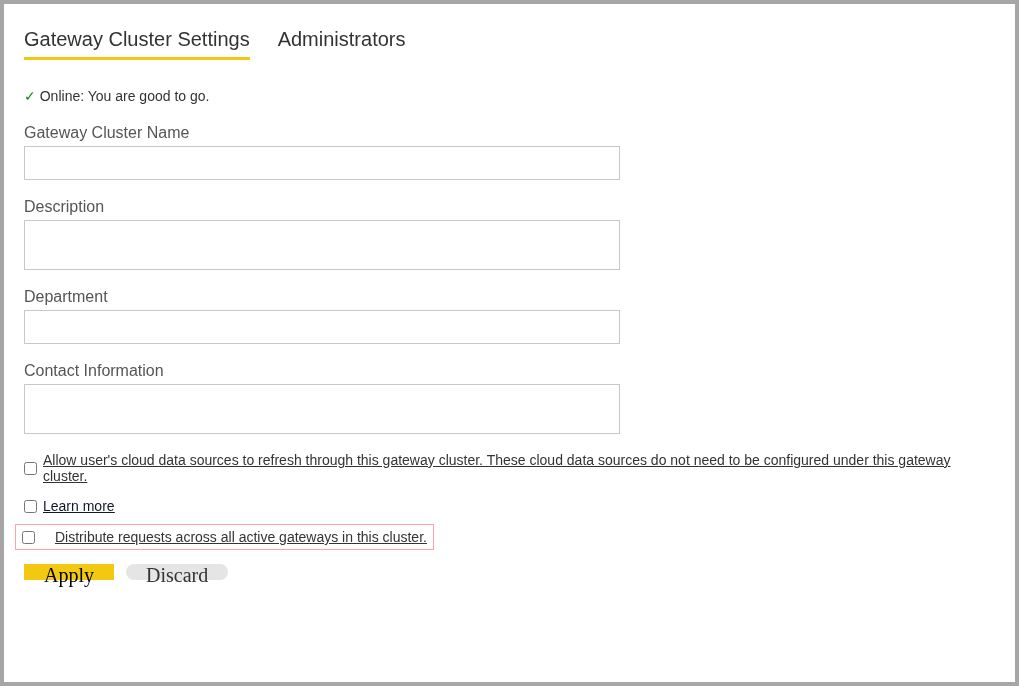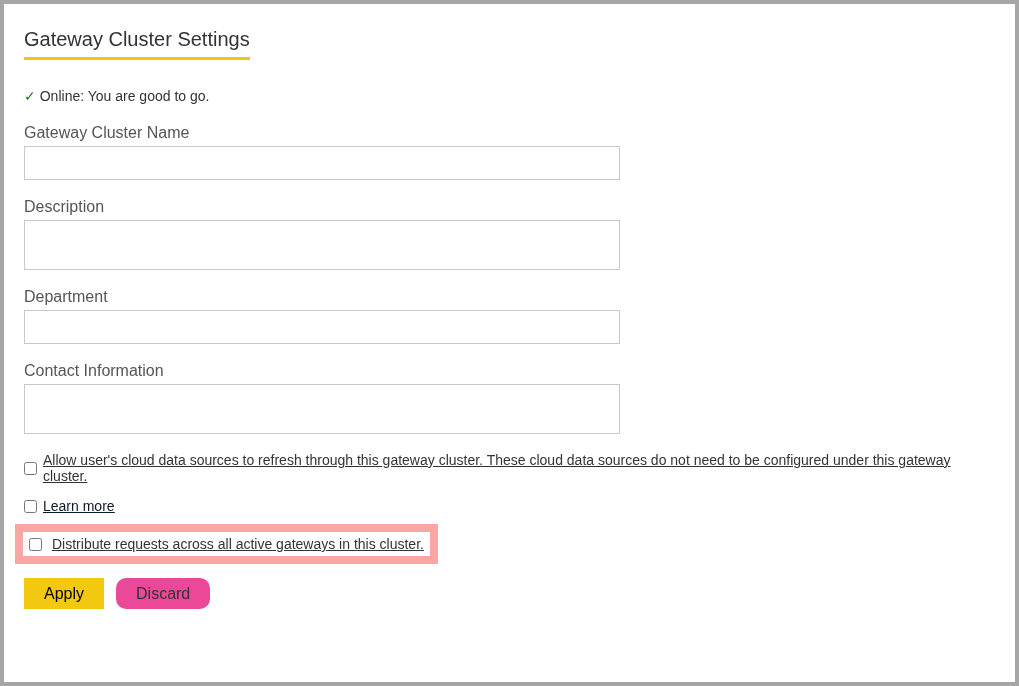--- a/index.html
+++ b/index.html
@@ -84,56 +84,57 @@
       cursor: pointer;
     }
     .checkbox-row a {
       color: #0f172a;
       text-decoration: underline;
       cursor: pointer;
     }
     .highlighted {
       display: inline-flex;
       align-items: center;
-      gap: 10px;
-      border: 8px solid #fca5a5;
+      gap: 20px;
+      border: 1px solid #fca5a5;
       padding: 4px 6px;
       margin-left: -9px;
       margin-top: -4px;
     }
     .buttons {
       display: flex;
       gap: 12px;
       margin-top: 14px;
     }
     .btn {
-      height: 31px;
+      height: 16px;
       padding: 0 20px;
       border: none;
-      font-size: 16px;
-      font-family: Liberation Sans, sans-serif;
+      font-size: 20px;
+      font-family: Liberation Serif, serif;
       cursor: pointer;
     }
     .btn-primary {
       background: #f2c811;
       color: #000;
     }
     .btn-secondary {
-      background: #ec4899;
+      background: #e5e5e5;
       color: #333;
       border-radius: 10px;
     }
   </style>
 </head>
 <body>
 
 <div class="panel">
 
   <div class="tabs">
     <div class="tab active">Gateway Cluster Settings</div>
+    <div class="tab">Administrators</div>
   </div>
 
   <div class="status-row">
     <span class="check-icon">✓</span>
     <span>Online: You are good to go.</span>
   </div>
 
   <div class="field-group">
     <label class="field-label">Gateway Cluster Name</label>
     <input class="field-input" type="text" value="" style="">

